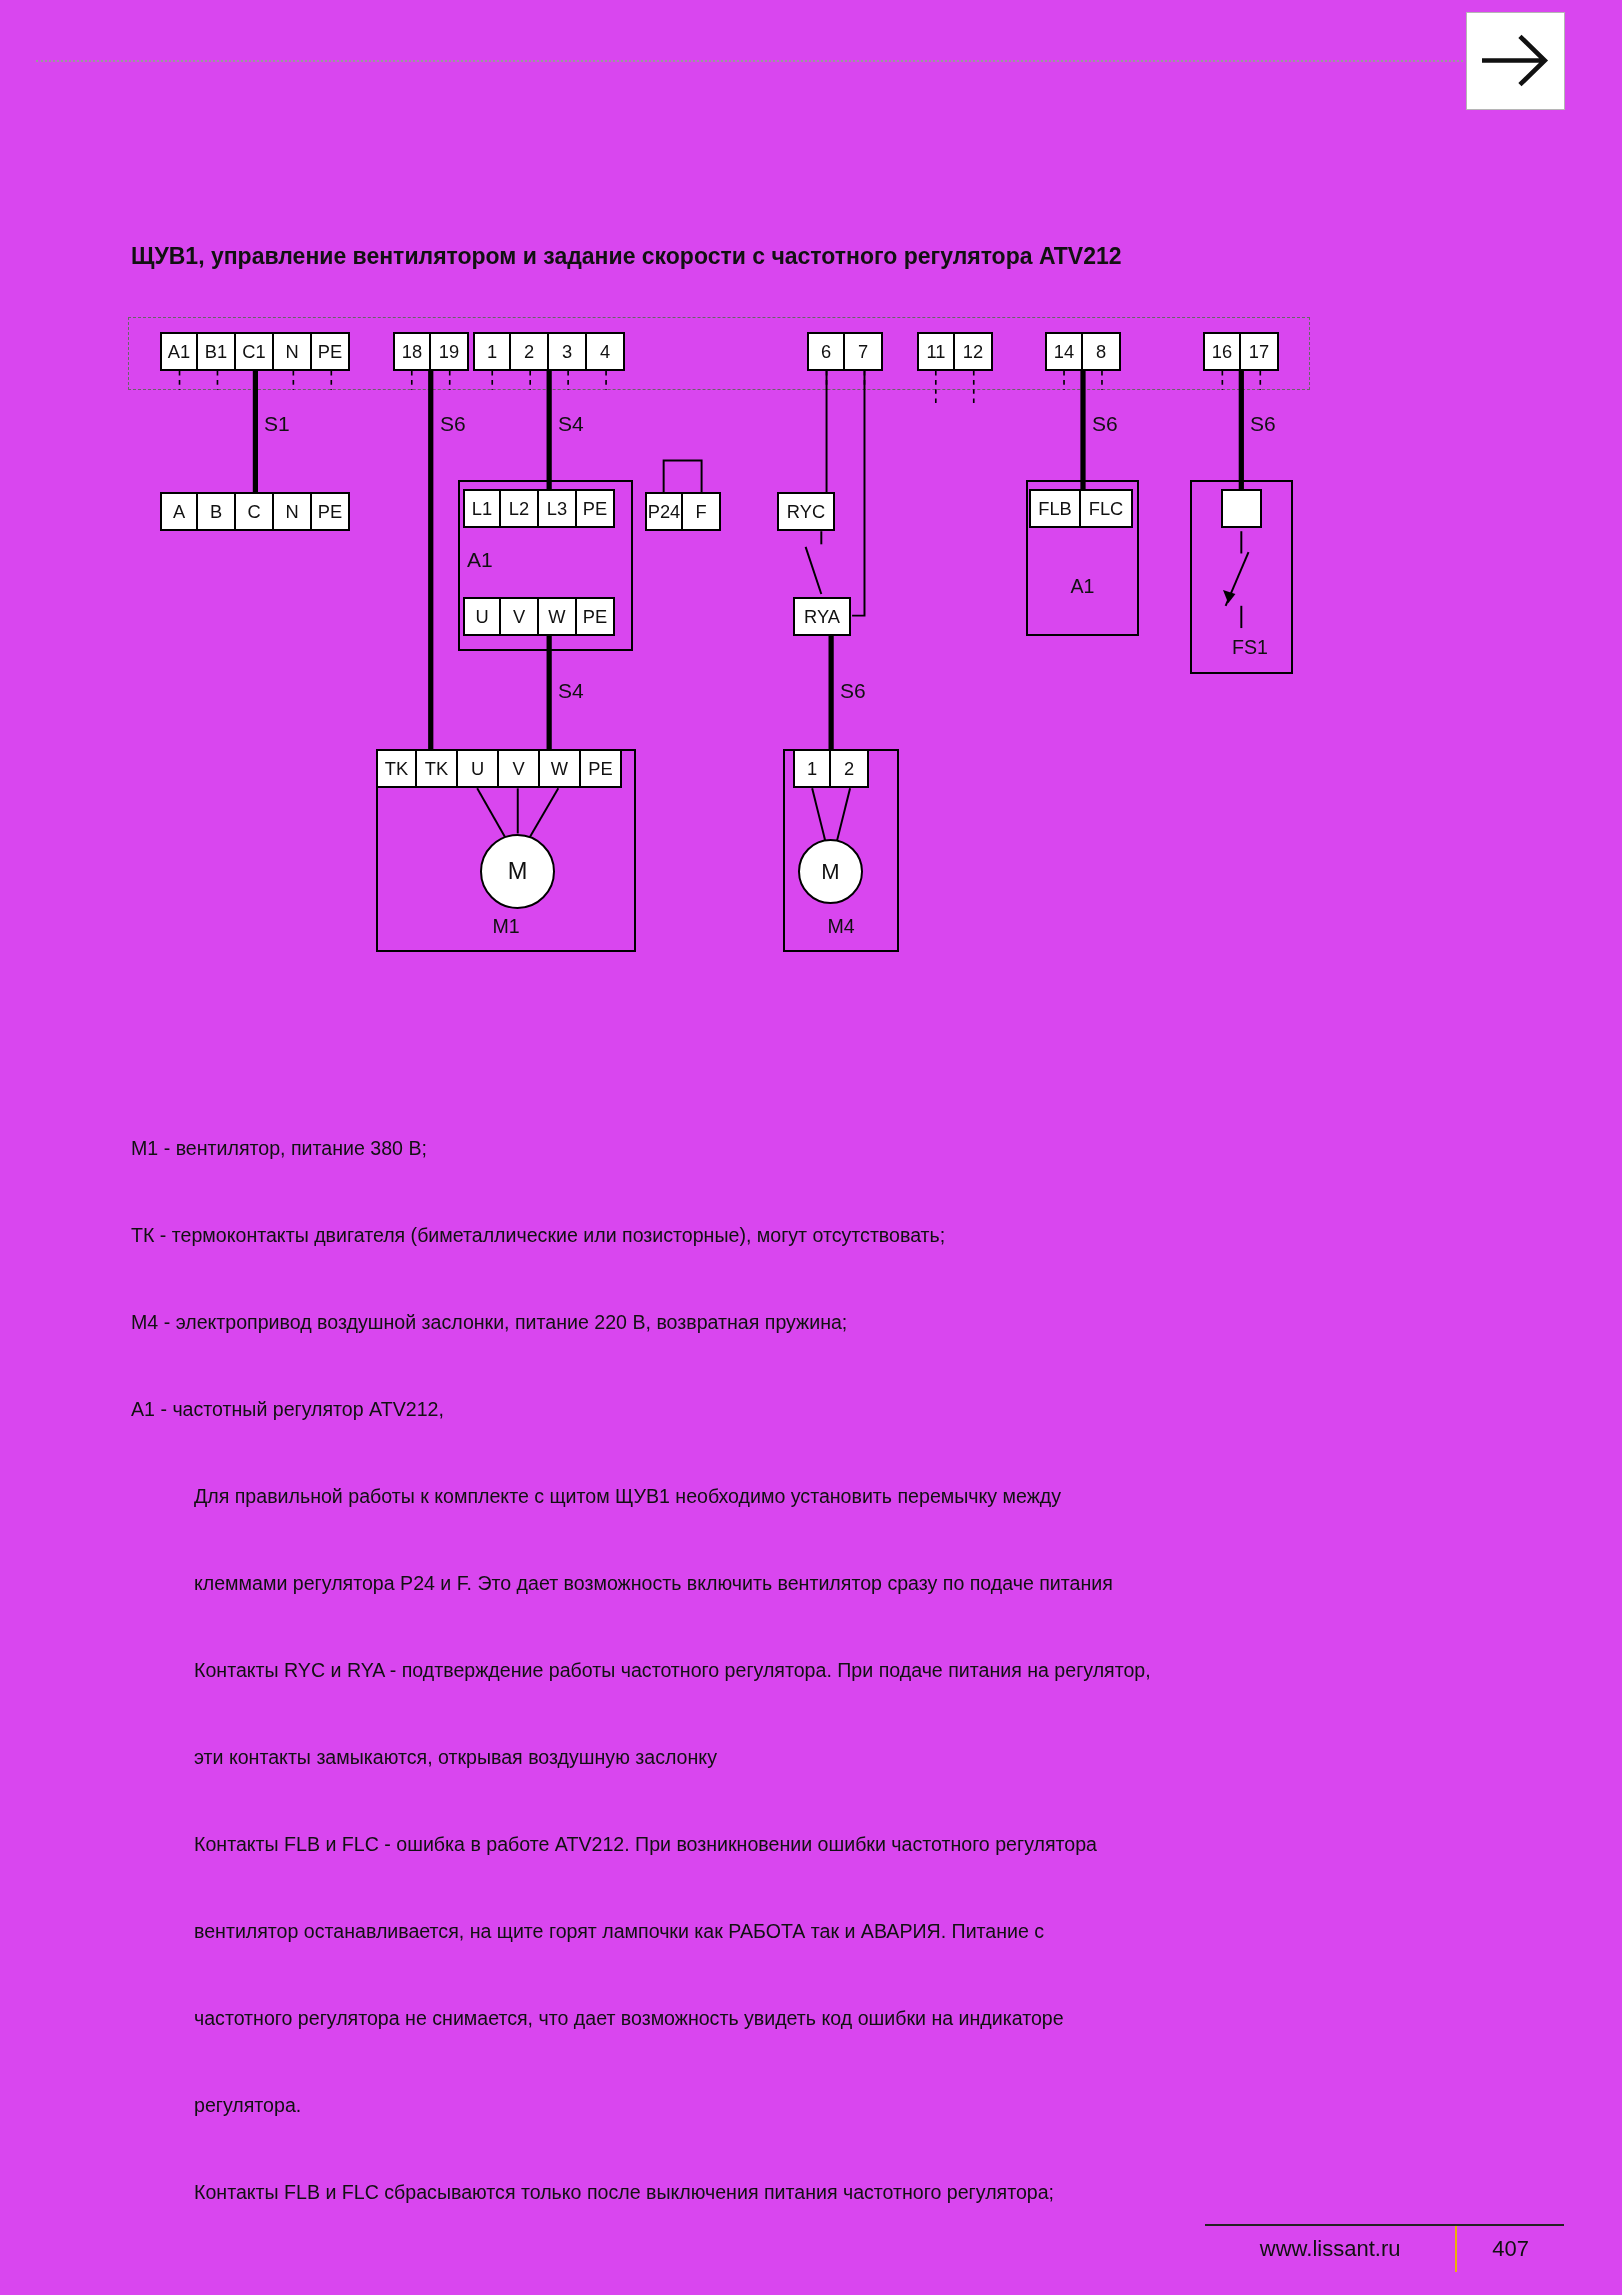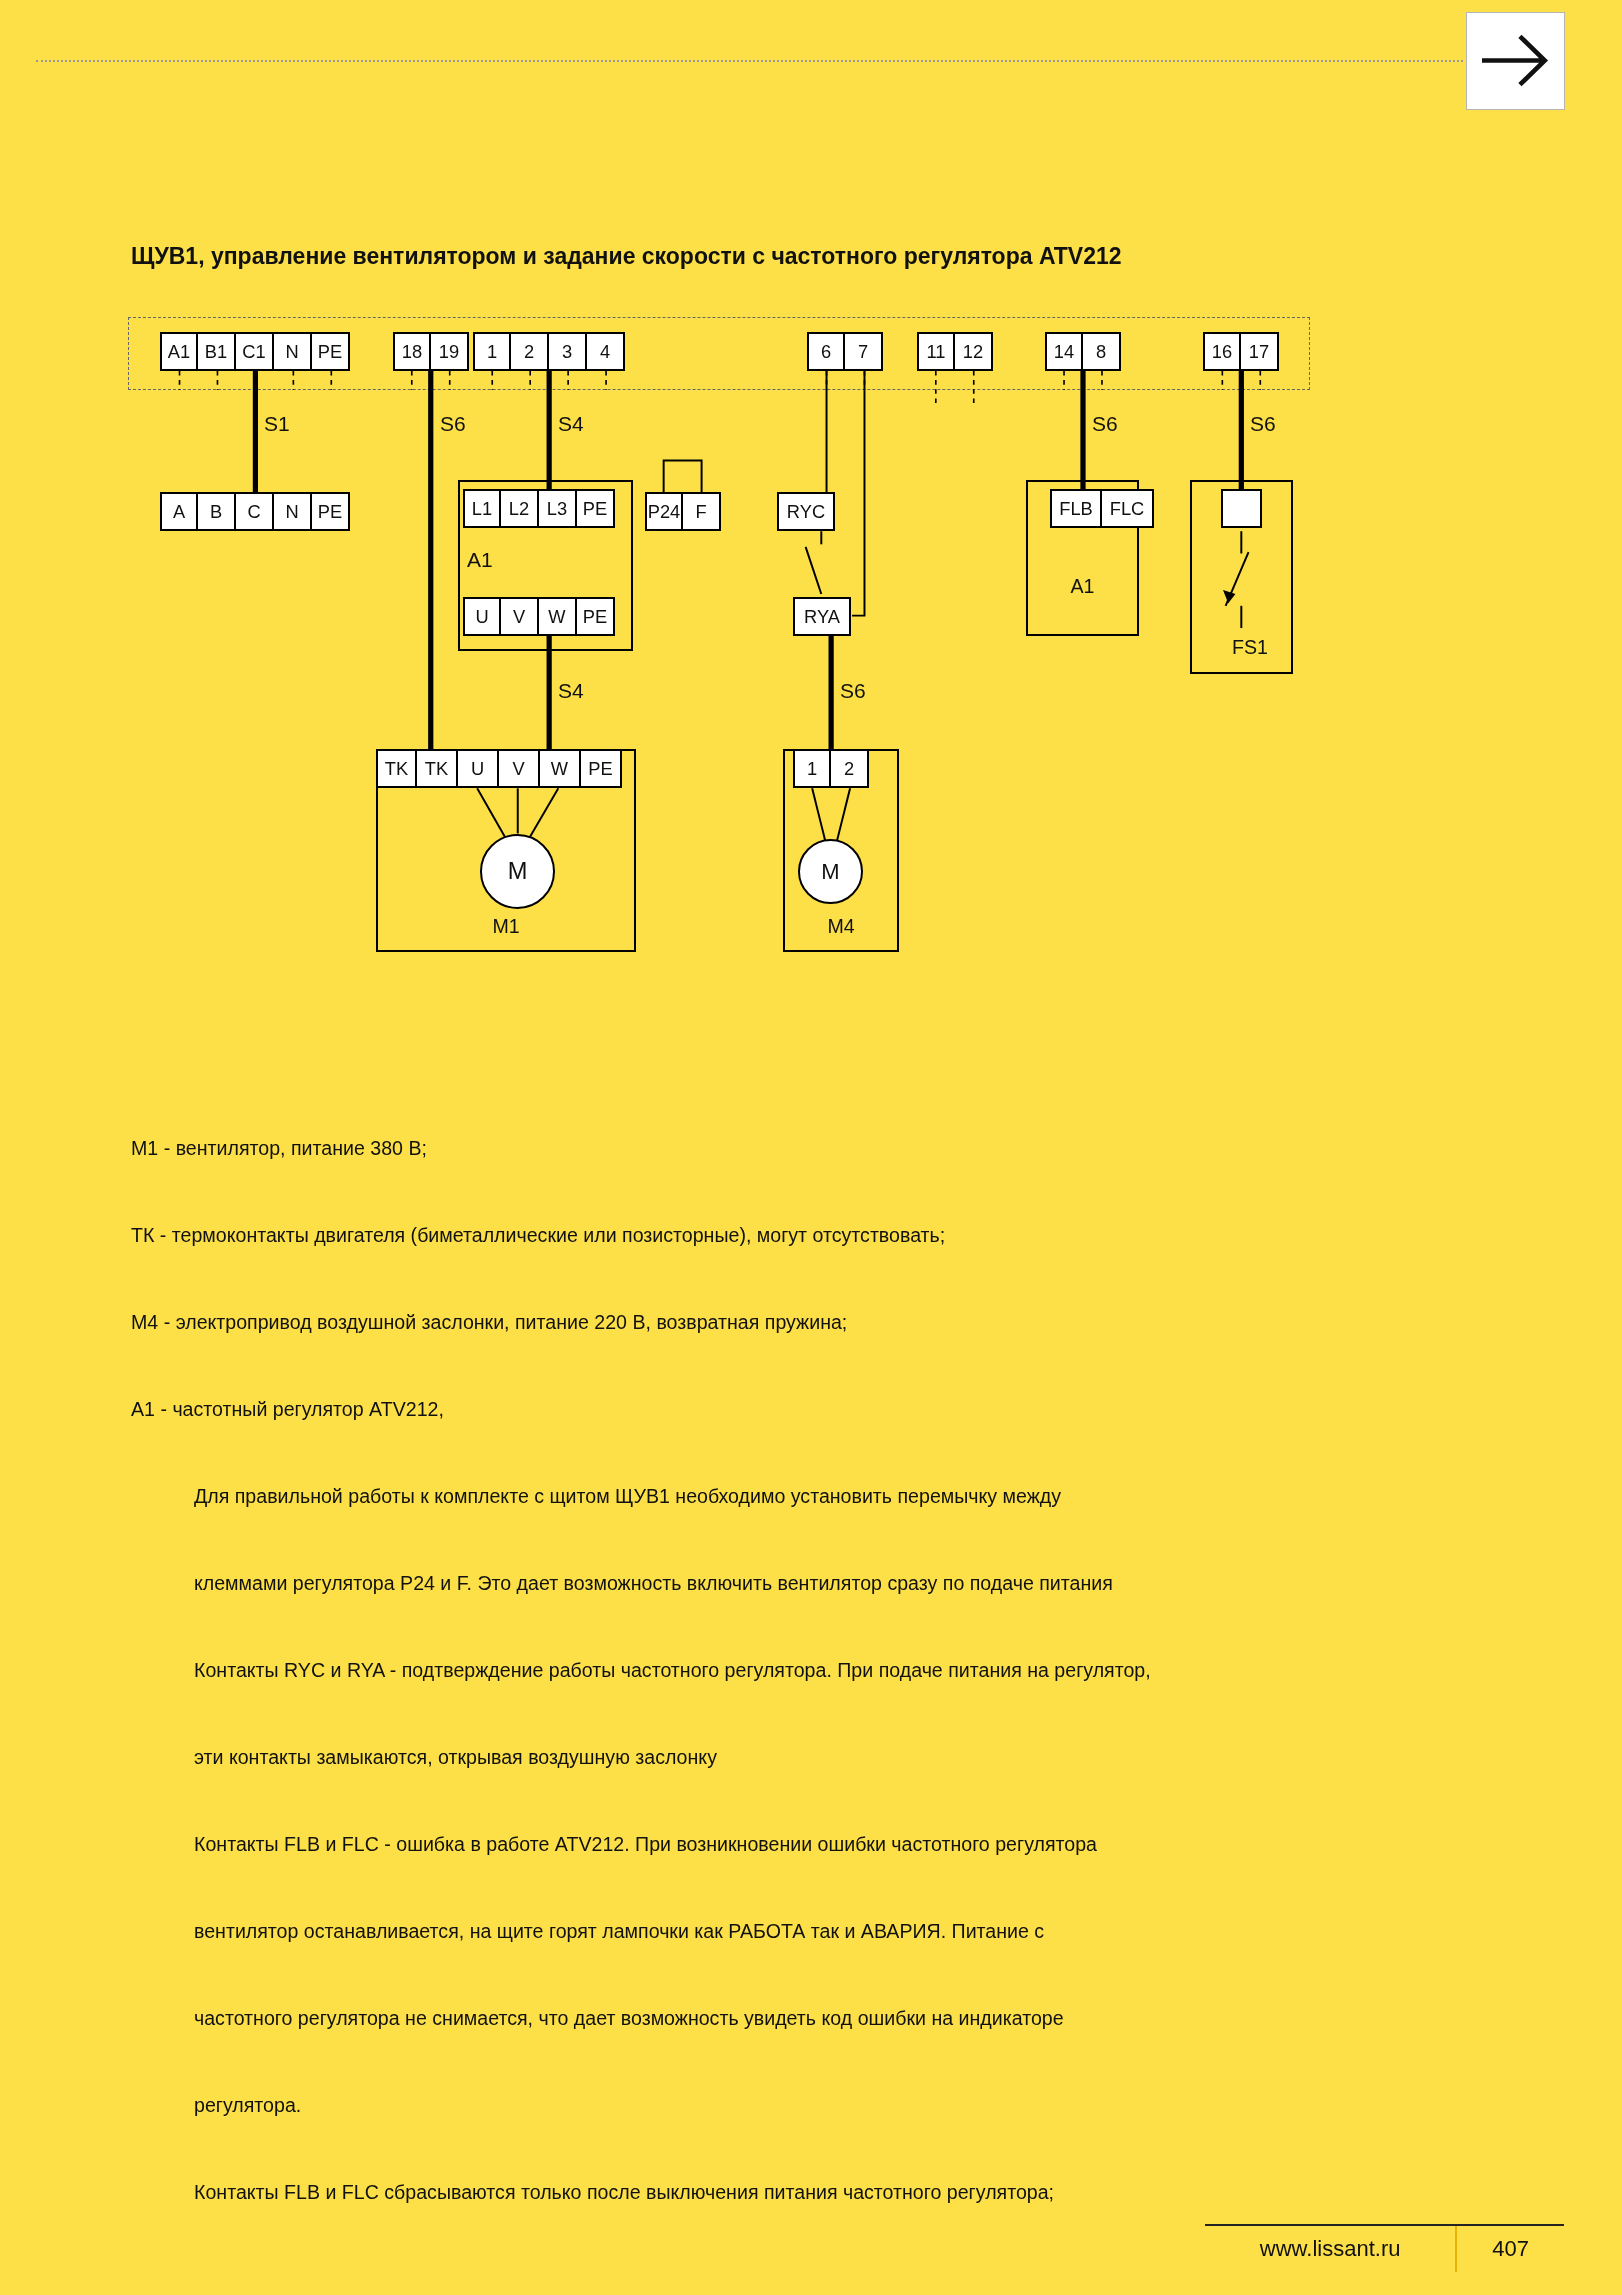--- a/index.html
+++ b/index.html
@@ -1,17 +1,17 @@
 <!DOCTYPE html>
 <html style="font-size:10.5px"><head>
 <meta charset="utf-8">
 <style>
   *{margin:0;padding:0;box-sizing:border-box}
   html,body{background:#ffffff}
-  .page{position:relative;width:1623px;height:2295px;background:#fde047;font-family:"Liberation Sans",sans-serif;color:#111;overflow:hidden}
+  .page{position:relative;width:1623px;height:2295px;background:#d946ef;font-family:"Liberation Sans",sans-serif;color:#111;overflow:hidden}
   .dotted-rule{position:absolute;left:36px;top:60px;width:1427px;border-top:2px dotted #9a9a9a}
   .arrow-box{position:absolute;left:1466px;top:11.8px;width:99px;height:98px;border:1.3px solid #b5b5b5;background:#fff;display:flex;align-items:center;justify-content:center}
   .title{position:absolute;left:131px;top:243px;font-size:23px;font-weight:bold}
   .dash-box{position:absolute;left:128px;top:317px;width:1182px;height:73px;border:1.3px dashed #666;z-index:0}
   .tblock{position:absolute;display:flex;z-index:3}
   .cell{width:38px;height:39px;background:#fff;border:2px solid #000;display:flex;align-items:center;justify-content:center;font-size:18.3px}
   .cell + .cell{border-left:none}
   .cell.w62{width:41px}
   .cell.w79{width:52px}
   .cell.w88{width:58px}
@@ -171,21 +171,21 @@
   </div>
 
   <div class="tblock" style="left:777px;top:492px">
     <div class="cell w88">RYC</div>
   </div>
   <div class="tblock" style="left:793px;top:597px">
     <div class="cell w88">RYA</div>
   </div>
 
   <div class="obox" style="left:1026px;top:480px;width:113px;height:156px"></div>
-  <div class="tblock" style="left:1050px;top:489px">
+  <div class="tblock" style="left:1029px;top:489px">
     <div class="cell w79">FLB</div>
     <div class="cell w79">FLC</div>
   </div>
   <div class="clabel" style="left:1026px;top:575px;width:113px">A1</div>
 
   <div class="obox" style="left:1190px;top:480px;width:103px;height:194px"></div>
   <div class="tblock" style="left:1221px;top:489px">
     <div class="cell w62"></div>
   </div>
   <div class="clabel" style="left:1190px;top:636px;width:120px">FS1</div>

